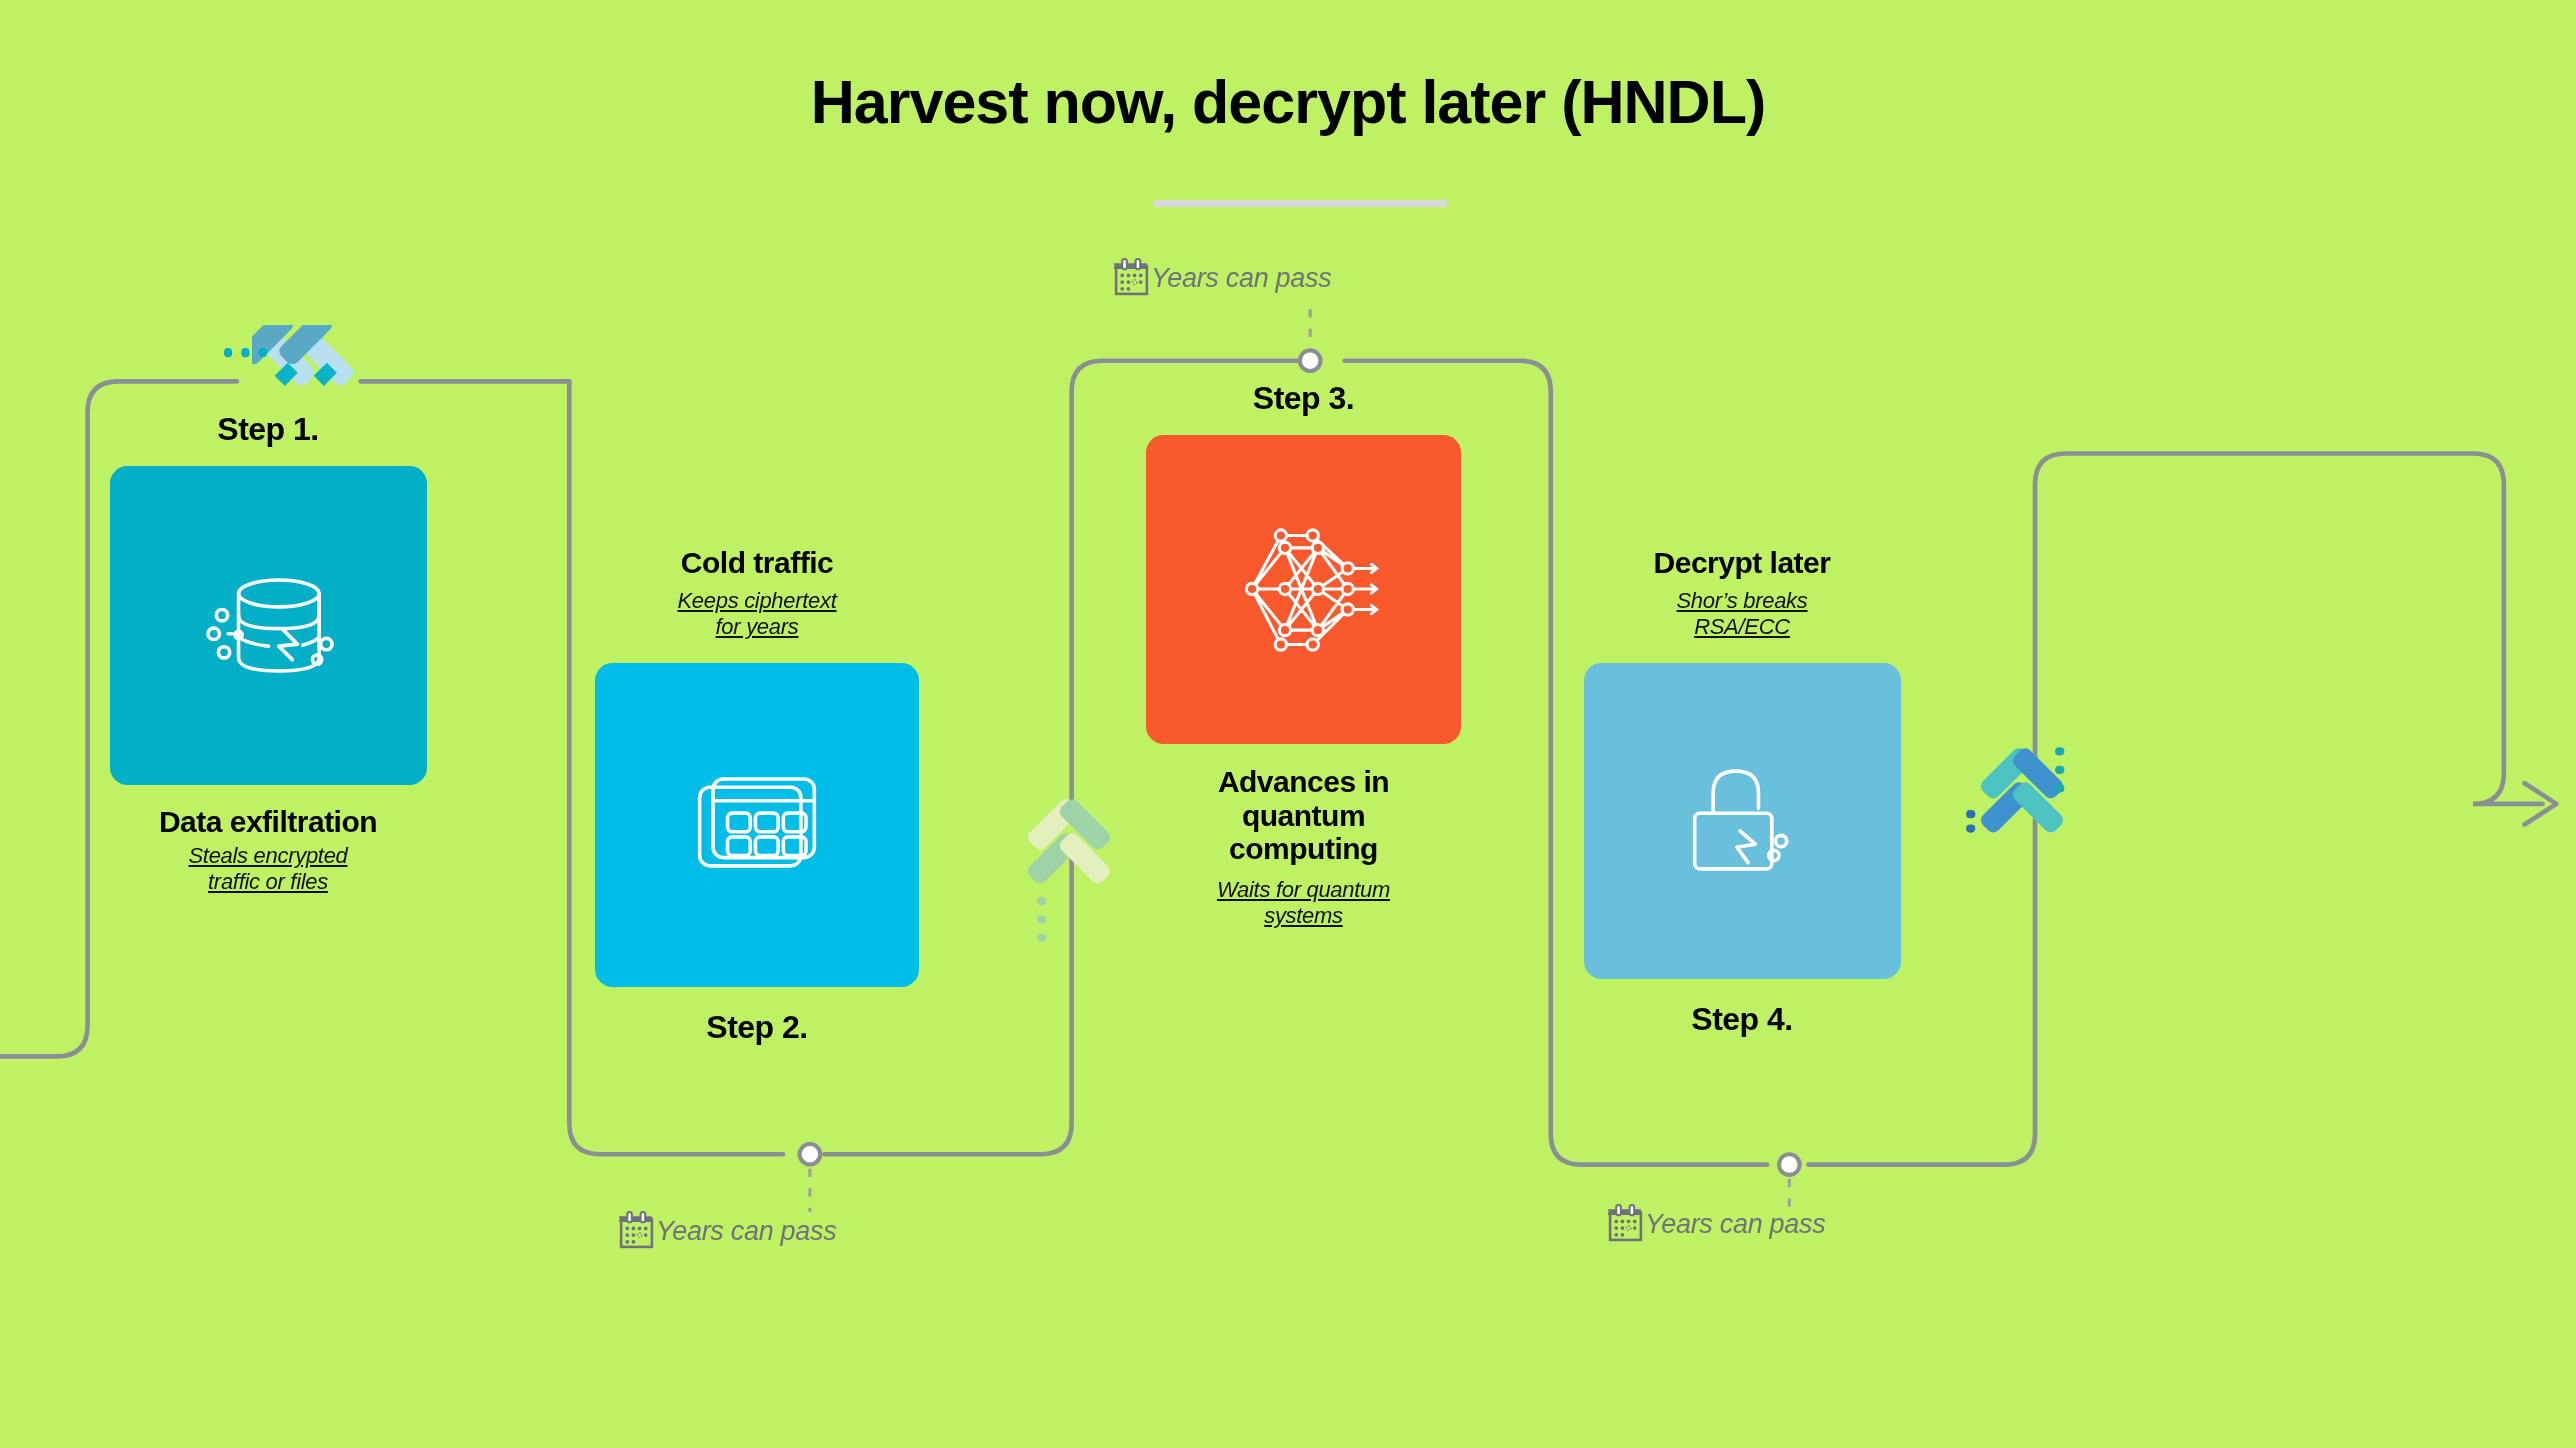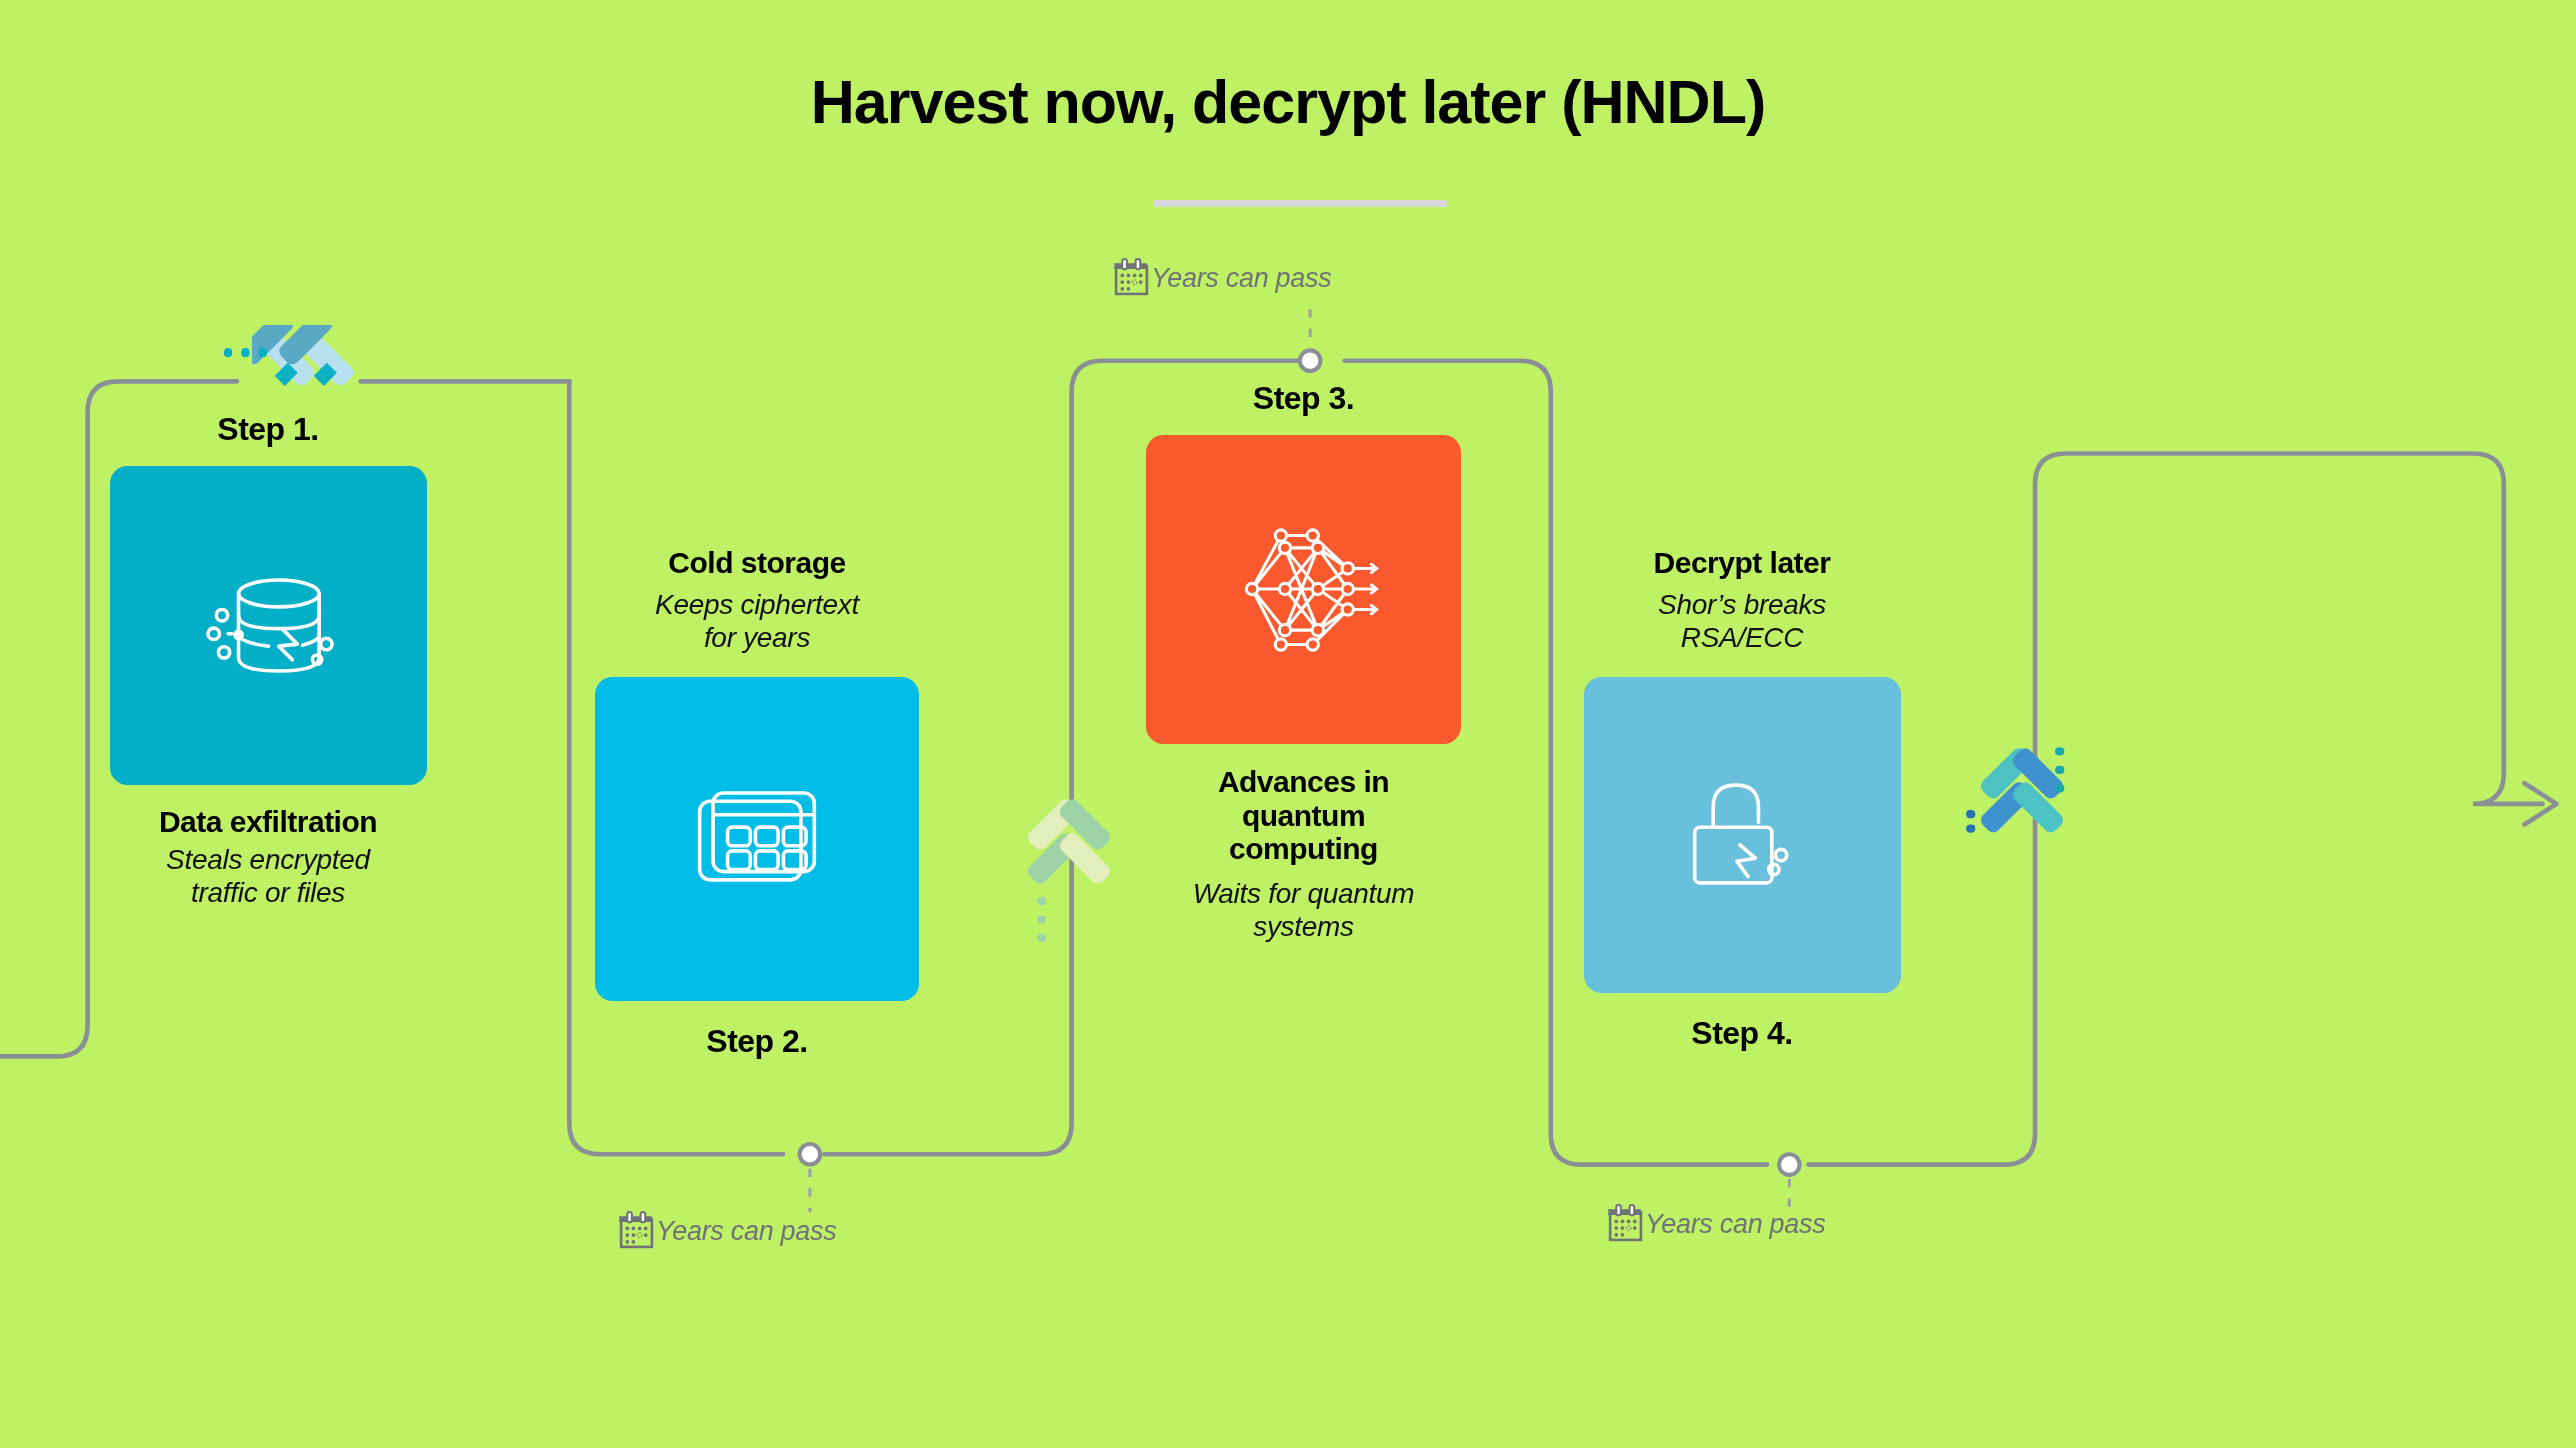--- a/index.html
+++ b/index.html
@@ -65,25 +65,26 @@
     justify-content: center;
   }
   .heading {
     font-size: 30px;
     font-weight: bold;
     color: #000000;
     letter-spacing: -0.5px;
     line-height: 1.12;
   }
   .sub {
-    font-size: 28px;
+    font-size: 22px;
     font-style: italic;
     color: #111111;
     line-height: 1.18;
     letter-spacing: -0.3px;
+    text-decoration: underline;
   }
 
   
   .note {
     position: absolute;
     display: flex;
     align-items: center;
     gap: 1px;
     white-space: nowrap;
   }
@@ -218,21 +219,21 @@
           <path d="M72 166 L82 166" stroke-dasharray="7 7"></path>
         </g>
       </svg>
     </div>
     <div class="heading" style="margin-top:20.6px;">Data exfiltration</div>
     <div class="sub" style="margin-top:4px; white-space:pre-line;">Steals encrypted
 traffic or files</div>
   </div>
 
   <div class="step" style="left:592px; top:546px; width:330px;">
-    <div class="heading">Cold storage</div>
+    <div class="heading">Cold traffic</div>
     <div class="sub" style="margin-top:8.2px; white-space:pre-line;">Keeps ciphertext
 for years</div>
     <div class="tile" style="margin-top:23px; width:324px; height:324px; background:#00BDE8;">
       <svg width="155" height="155" viewBox="0 0 300 300">
         <g fill="none" stroke="#ffffff" stroke-width="7" stroke-linejoin="round">
           <rect x="38" y="78" width="196" height="152" rx="20"></rect>
           <rect x="64" y="62" width="196" height="152" rx="20"></rect>
           <line x1="64" y1="104" x2="260" y2="104"></line>
           <rect x="92" y="128" width="44" height="36" rx="9"></rect>
           <rect x="146" y="128" width="44" height="36" rx="9"></rect>

